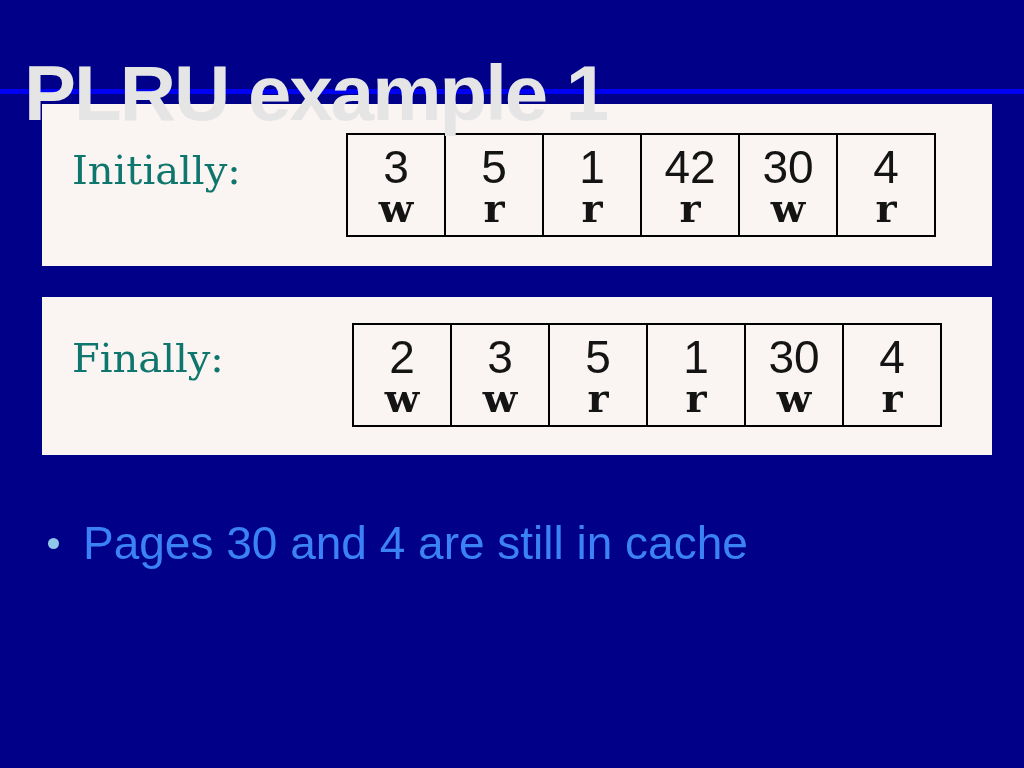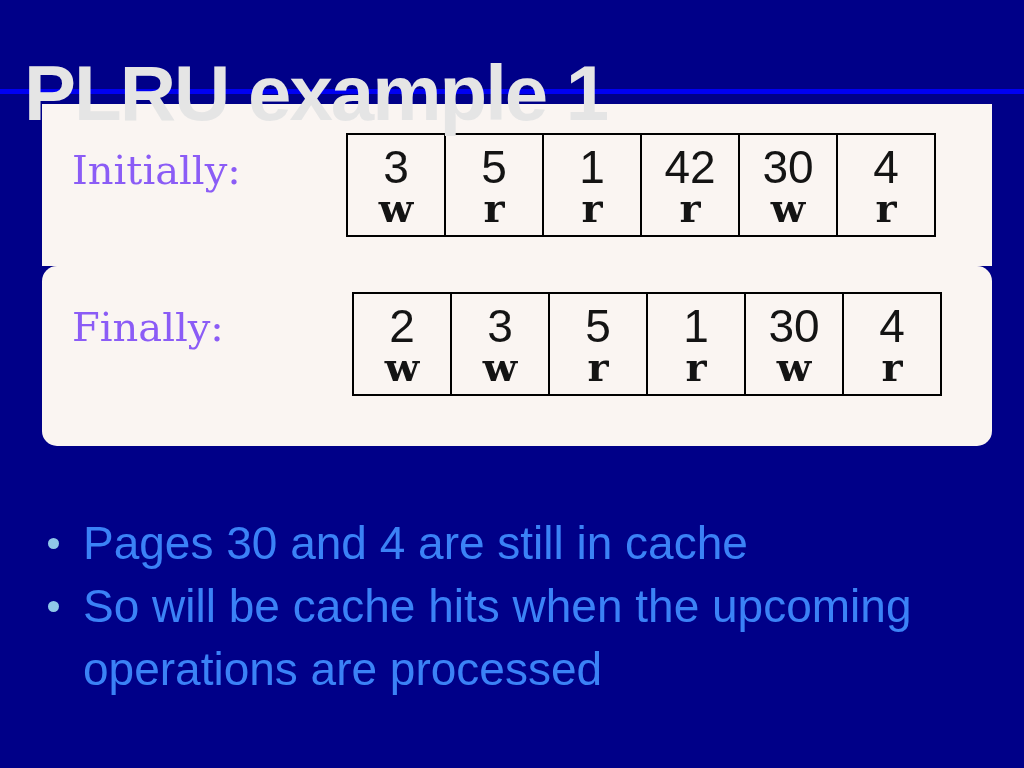--- a/index.html
+++ b/index.html
@@ -18,25 +18,25 @@
   .title-rule {
     position:absolute; left:0; top:89px;
     width:1024px; height:5px;
     background:#0000F2; z-index:1;
   }
   .panel {
     position:absolute; left:42px; width:950px;
     background:#FAF5F2;
   }
   .panel-initial { top:104px; height:162px; }
-  .panel-final   { top:266px; height:180px;border-radius:15px; }
+  .panel-final   { top:297px; height:158px; }
   .panel-label {
     position:absolute; left:30px; top:43px;
     font-family:"DejaVu Serif", serif;
-    font-size:40px; line-height:46px; color:#8b5cf6;
+    font-size:40px; line-height:46px; color:#0f766e;
     white-space:nowrap;
   }
   .panel-final .panel-label { top:38px; }
   .cache-table {
     position:absolute; display:flex;
   }
   .panel-initial .cache-table { left:304px; top:29px; }
   .panel-final   .cache-table { left:310px; top:26px; }
   .cache-cell {
     width:96px; height:98px;
@@ -134,17 +134,13 @@
       <span class="cell-op">r</span>
     </div>
   </div>
 </div>
 
 <div class="bullets">
   <div class="bullet-item">
     <span class="bullet-dot"></span>
     <span>Pages 30 and 4 are still in cache</span>
   </div>
-  <div class="bullet-item">
-    <span class="bullet-dot"></span>
-    <span>So will be cache hits when the upcoming operations are processed</span>
-  </div>
 </div>
 
 </body></html>

